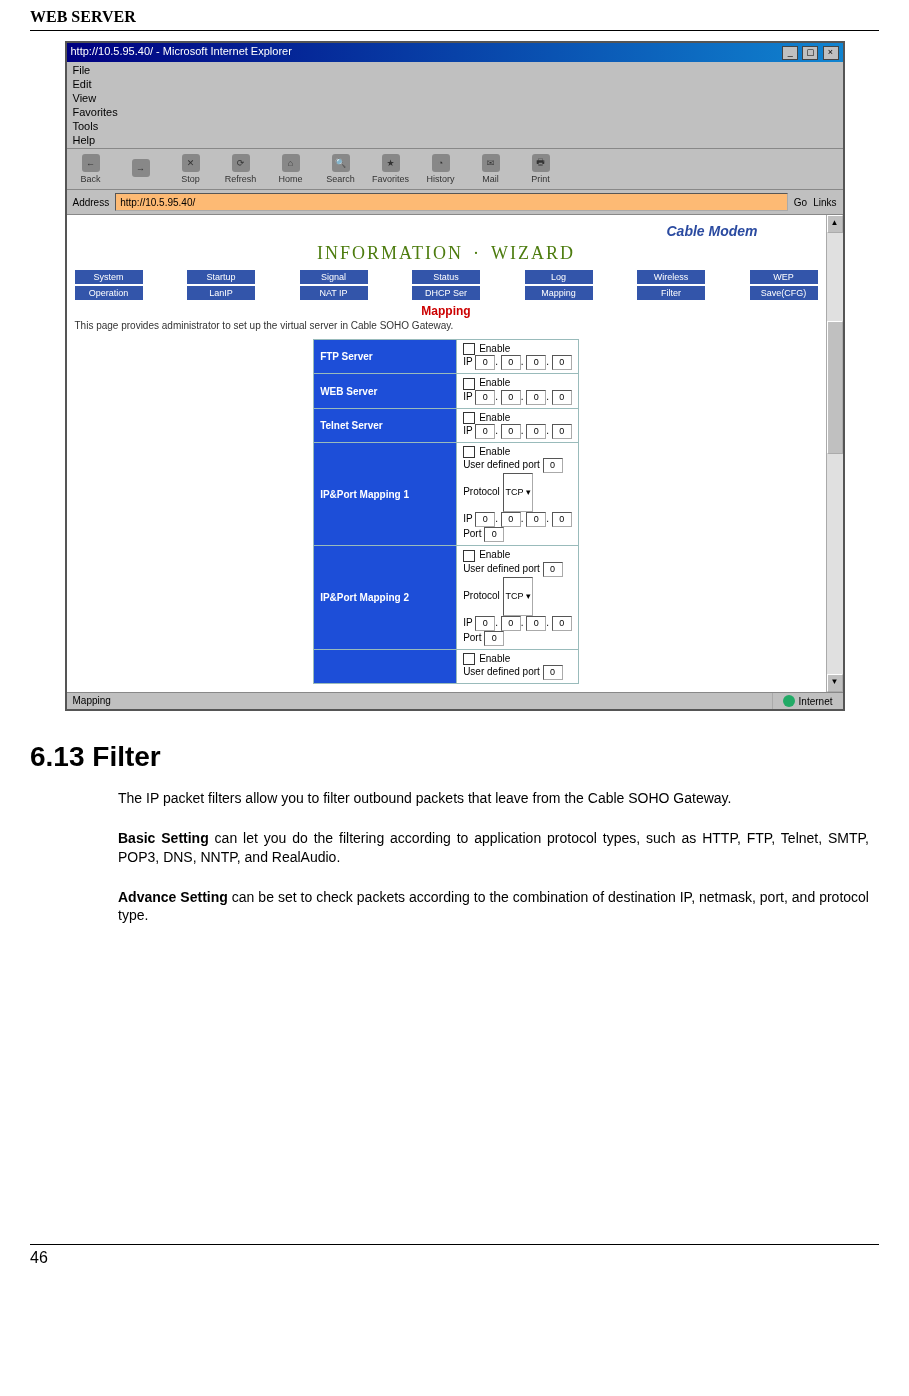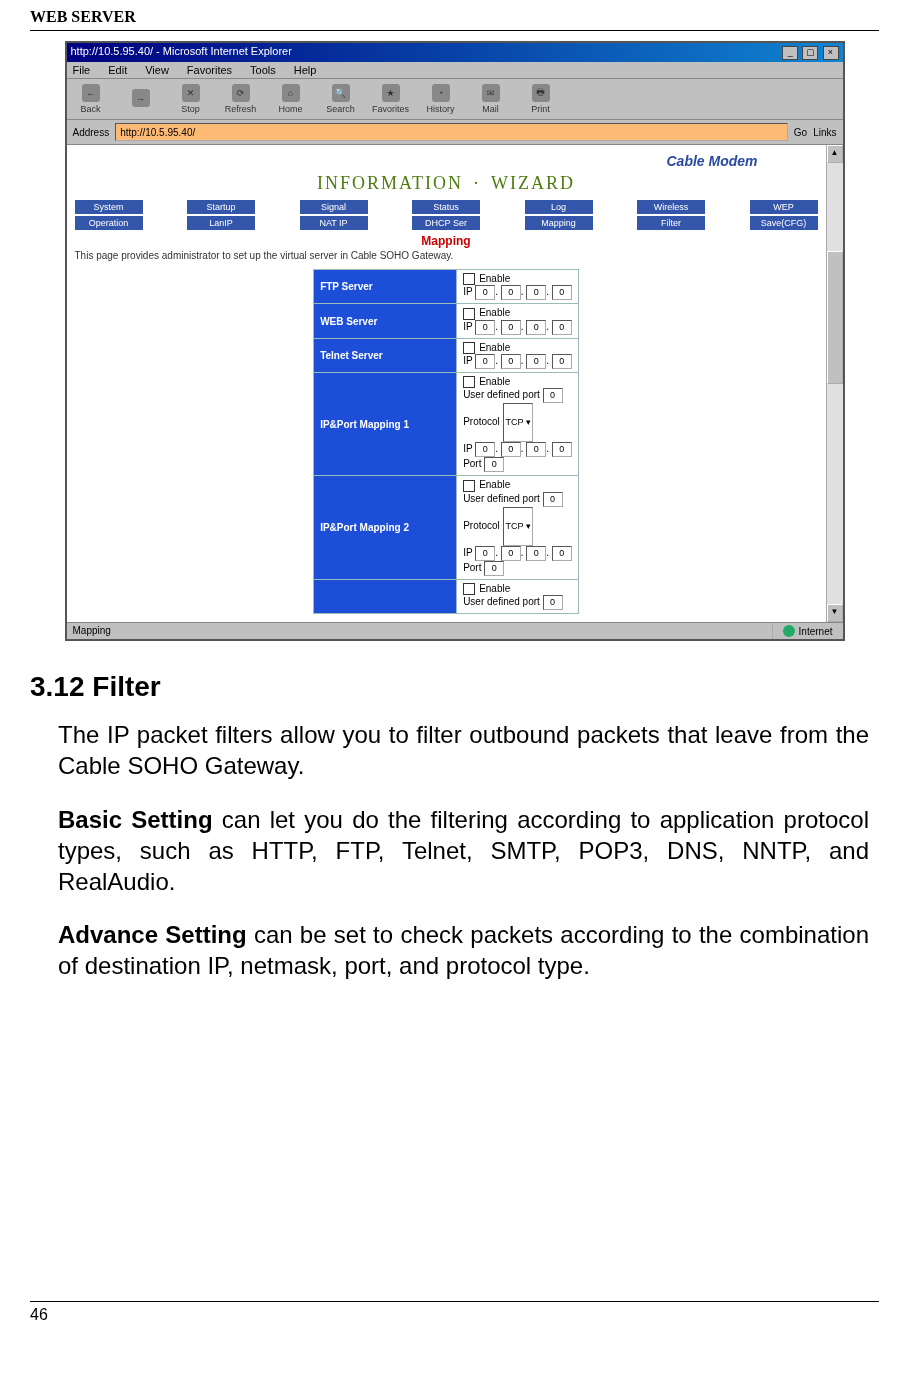--- a/index.html
+++ b/index.html
@@ -52,22 +52,23 @@
     text-align: center;
     line-height: 11px;
     font-size: 9px;
     margin-left: 1px;
   }
   .ie-menubar {
     padding: 2px 6px;
     color: #000;
     font-size: 11px;
     display: flex;
-    gap: 18px;
+    gap: 2px;
     border-bottom: 1px solid #888;
+    flex-direction: column;
   }
   .ie-toolbar {
     padding: 5px 6px;
     display: flex;
     align-items: center;
     gap: 14px;
     border-bottom: 1px solid #888;
   }
   .tb-btn {
     display: flex;
@@ -182,22 +183,22 @@
   .status-right { padding:2px 10px; display:flex; align-items:center; gap:4px; }
   .globe { width:12px; height:12px; background:#2a6; border-radius:50%; display:inline-block; }
 
   
   .section-heading {
     font-size: 28px;
     font-weight: bold;
     margin: 30px 0 16px 0;
   }
   .body-text {
-    font-size: 24px;
-    margin-left: 28px;
+    font-size: 14px;
+    margin-left: 88px;
     margin-right: 10px;
     text-align: justify;
     line-height: 1.3;
     margin-bottom: 22px;
   }
   .body-text .lead { font-weight: bold; }
   .footer-hr { border:0; border-top:1px solid #000; margin-top:320px; margin-bottom:4px; }
   .page-num { font-size:16px; }
 </style>
 </head>
@@ -389,21 +390,21 @@
       <div class="statusbar">
         <div class="status-left">Mapping</div>
         <div class="status-right">
             <span class="globe"></span>
             <span>Internet</span>
           </div>
       </div>
     </div>
   </div>
 
-  <div class="section-heading">3.12 Filter</div>
+  <div class="section-heading">6.13 Filter</div>
 
   <div class="body-text">The IP packet filters allow you to filter outbound packets that leave from the Cable SOHO Gateway.</div>
 
   <div class="body-text">
     <span class="lead">Basic Setting</span><span> can let you do the filtering according to application protocol types, such as HTTP, FTP, Telnet, SMTP, POP3, DNS, NNTP, and RealAudio.</span>
   </div>
 
   <div class="body-text">
     <span class="lead">Advance Setting</span><span> can be set to check packets according to the combination of destination IP, netmask, port, and protocol type.</span>
   </div>

